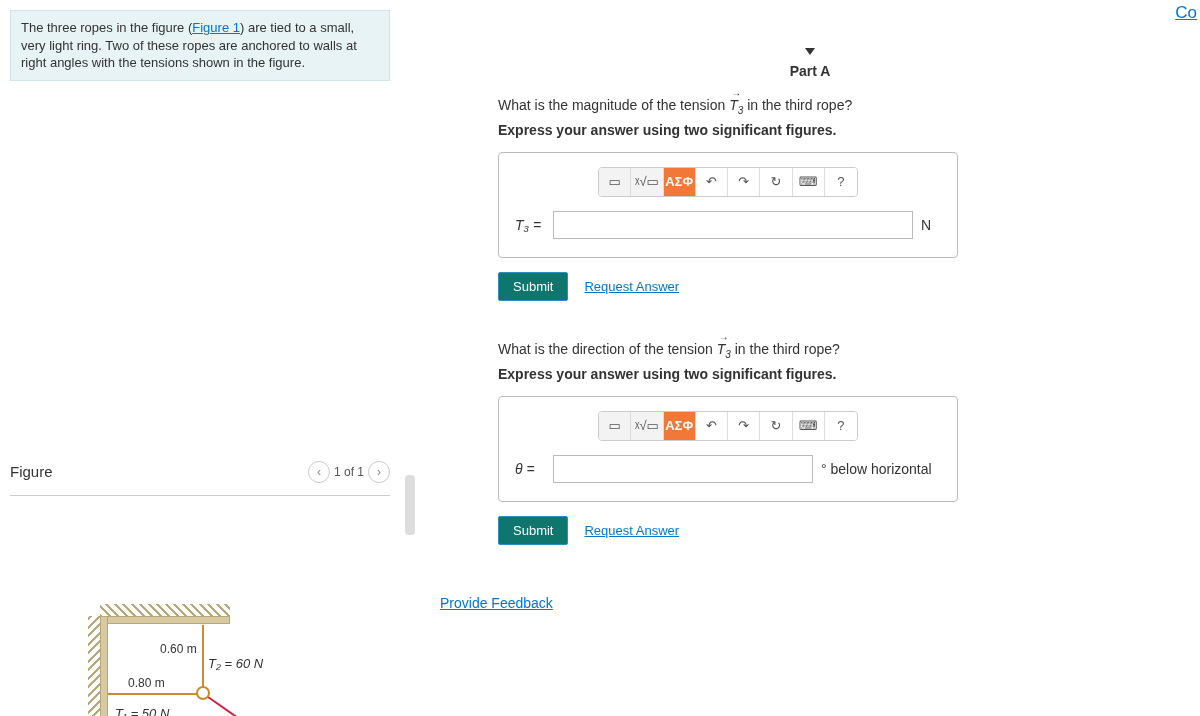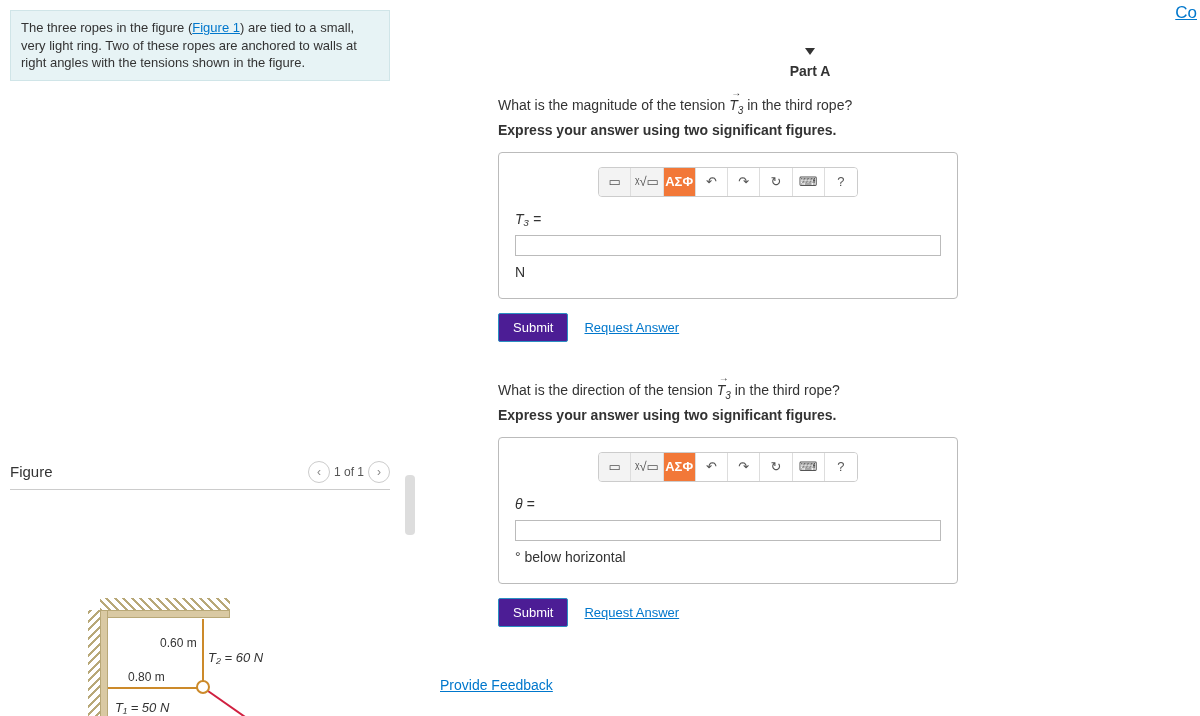--- a/index.html
+++ b/index.html
@@ -2,47 +2,47 @@
 <html><head>
 <meta charset="utf-8">
 <style>
   * { box-sizing: border-box; margin: 0; padding: 0; }
   body { font-family: Arial, Helvetica, sans-serif; font-size: 13px; color: #333; background: #fff; width: 1200px; height: 716px; position: relative; }
   .top-right-link { position: absolute; top: 3px; right: 3px; color: #0077cc; text-decoration: underline; font-size: 17px; cursor: pointer; }
   .left-col { position: absolute; left: 0; top: 10px; width: 400px; }
   .problem-box { background: #e7f3f5; border: 1px solid #d0e5e8; padding: 8px 10px; margin: 0 10px 10px 10px; line-height: 1.35; font-size: 13px; }
   .problem-box .flink { color: #0077cc; text-decoration: underline; }
   .figure-section { margin-top: 380px; padding: 0 10px; }
-  .figure-header { display: flex; align-items: center; justify-content: space-between; border-bottom: 1px solid #ccc; padding-bottom: 6px; }
+  .figure-header { display: flex; align-items: center; justify-content: space-between; border-bottom: 1px solid #ccc; padding-bottom: 12px; }
   .figure-title { font-size: 15px; color: #333; }
   .pager { display: flex; align-items: center; gap: 4px; font-size: 12px; color: #555; }
   .pager-btn { width: 22px; height: 22px; border: 1px solid #ccc; border-radius: 50%; background: #fff; display: flex; align-items: center; justify-content: center; color: #888; font-size: 12px; cursor: pointer; }
   .figure-canvas { position: relative; height: 250px; margin-top: 20px; }
   .right-col { position: absolute; left: 440px; top: 40px; width: 740px; }
   .part { margin-bottom: 30px; }
   .part-header { display: flex; align-items: center; gap: 8px; font-weight: bold; font-size: 14px; padding: 8px 0; flex-direction: column; }
   .caret { width: 0; height: 0; border-left: 5px solid transparent; border-right: 5px solid transparent; border-top: 7px solid #333; }
   .part-body { padding: 10px 0 0 58px; }
   .q-line { font-size: 14px; margin-bottom: 6px; }
   .vec { font-style: italic; position: relative; display: inline-block; }
   .vec::before { content: "→"; position: absolute; top: -10px; left: 2px; font-size: 10px; font-style: normal; }
   .sub { font-size: 10px; vertical-align: sub; }
   .bold { font-weight: bold; }
   .answer-frame { border: 1px solid #bbb; border-radius: 4px; padding: 14px 16px 18px 16px; margin-top: 14px; width: 460px; background: #fff; }
   .toolbar { display: flex; justify-content: center; align-items: center; gap: 0; border: 1px solid #ccc; border-radius: 4px; overflow: hidden; width: 260px; margin: 0 auto 14px auto; background: #fafafa; }
   .toolbar .tbtn { width: 34px; height: 28px; display:flex; align-items:center; justify-content:center; border-right:1px solid #ddd; font-size:13px; color:#555; cursor:pointer; background:#fff; }
   .toolbar .tbtn:last-child { border-right:none; }
   .toolbar .tbtn.tmpl { background:#f3f3f3; }
   .toolbar .tbtn.sym { background:#f27838; color:#fff; font-weight:bold; }
-  .answer-row { display:flex; gap:8px;flex-direction:column; }
+  .answer-row { display:flex; align-items:center; gap:8px; }
   .answer-label { font-style: italic; font-size: 14px; min-width: 30px; }
   .answer-input { flex:1; height: 28px; border:1px solid #bbb; background:#fff; padding: 2px 6px; font-size:13px; }
   .answer-unit { font-size: 14px; min-width: 20px; }
   .actions { margin-top: 14px; display:flex; align-items:center; gap: 16px; }
-  .submit-btn { background:#4c1d95; color:#fff; border:1px solid #2a8fc2; padding: 6px 14px; font-size: 13px; border-radius: 2px; cursor:pointer; }
+  .submit-btn { background:#0f766e; color:#fff; border:1px solid #2a8fc2; padding: 6px 14px; font-size: 13px; border-radius: 2px; cursor:pointer; }
   .req-link { color:#0077cc; text-decoration: underline; font-size: 13px; cursor:pointer; }
   .feedback { color:#0077cc; text-decoration: underline; font-size:14px; margin-top: 20px; cursor:pointer; display:inline-block; }
   .scroll-stub { position:absolute; left: 405px; top: 475px; width: 10px; height: 60px; background:#ddd; border-radius:4px; }
   
   .wall-left { position:absolute; left:90px; top:100px; width:8px; height:120px; background:#d9c9a3; border:1px solid #b8a878; }
   .wall-top  { position:absolute; left:90px; top:100px; width:130px; height:8px; background:#d9c9a3; border:1px solid #b8a878; }
   .hatch-left { position:absolute; left:78px; top:100px; width:12px; height:120px; background:repeating-linear-gradient(-45deg,#b8a878 0 2px,transparent 2px 6px); }
   .hatch-top  { position:absolute; left:90px; top:88px; width:130px; height:12px; background:repeating-linear-gradient(45deg,#b8a878 0 2px,transparent 2px 6px); }
   .ring { position:absolute; left:186px; top:170px; width:14px; height:14px; border:2px solid #cc8a2a; border-radius:50%; background:#fff; }
   .rope { position:absolute; background:#cc8a2a; height:2px; transform-origin: left center; }

